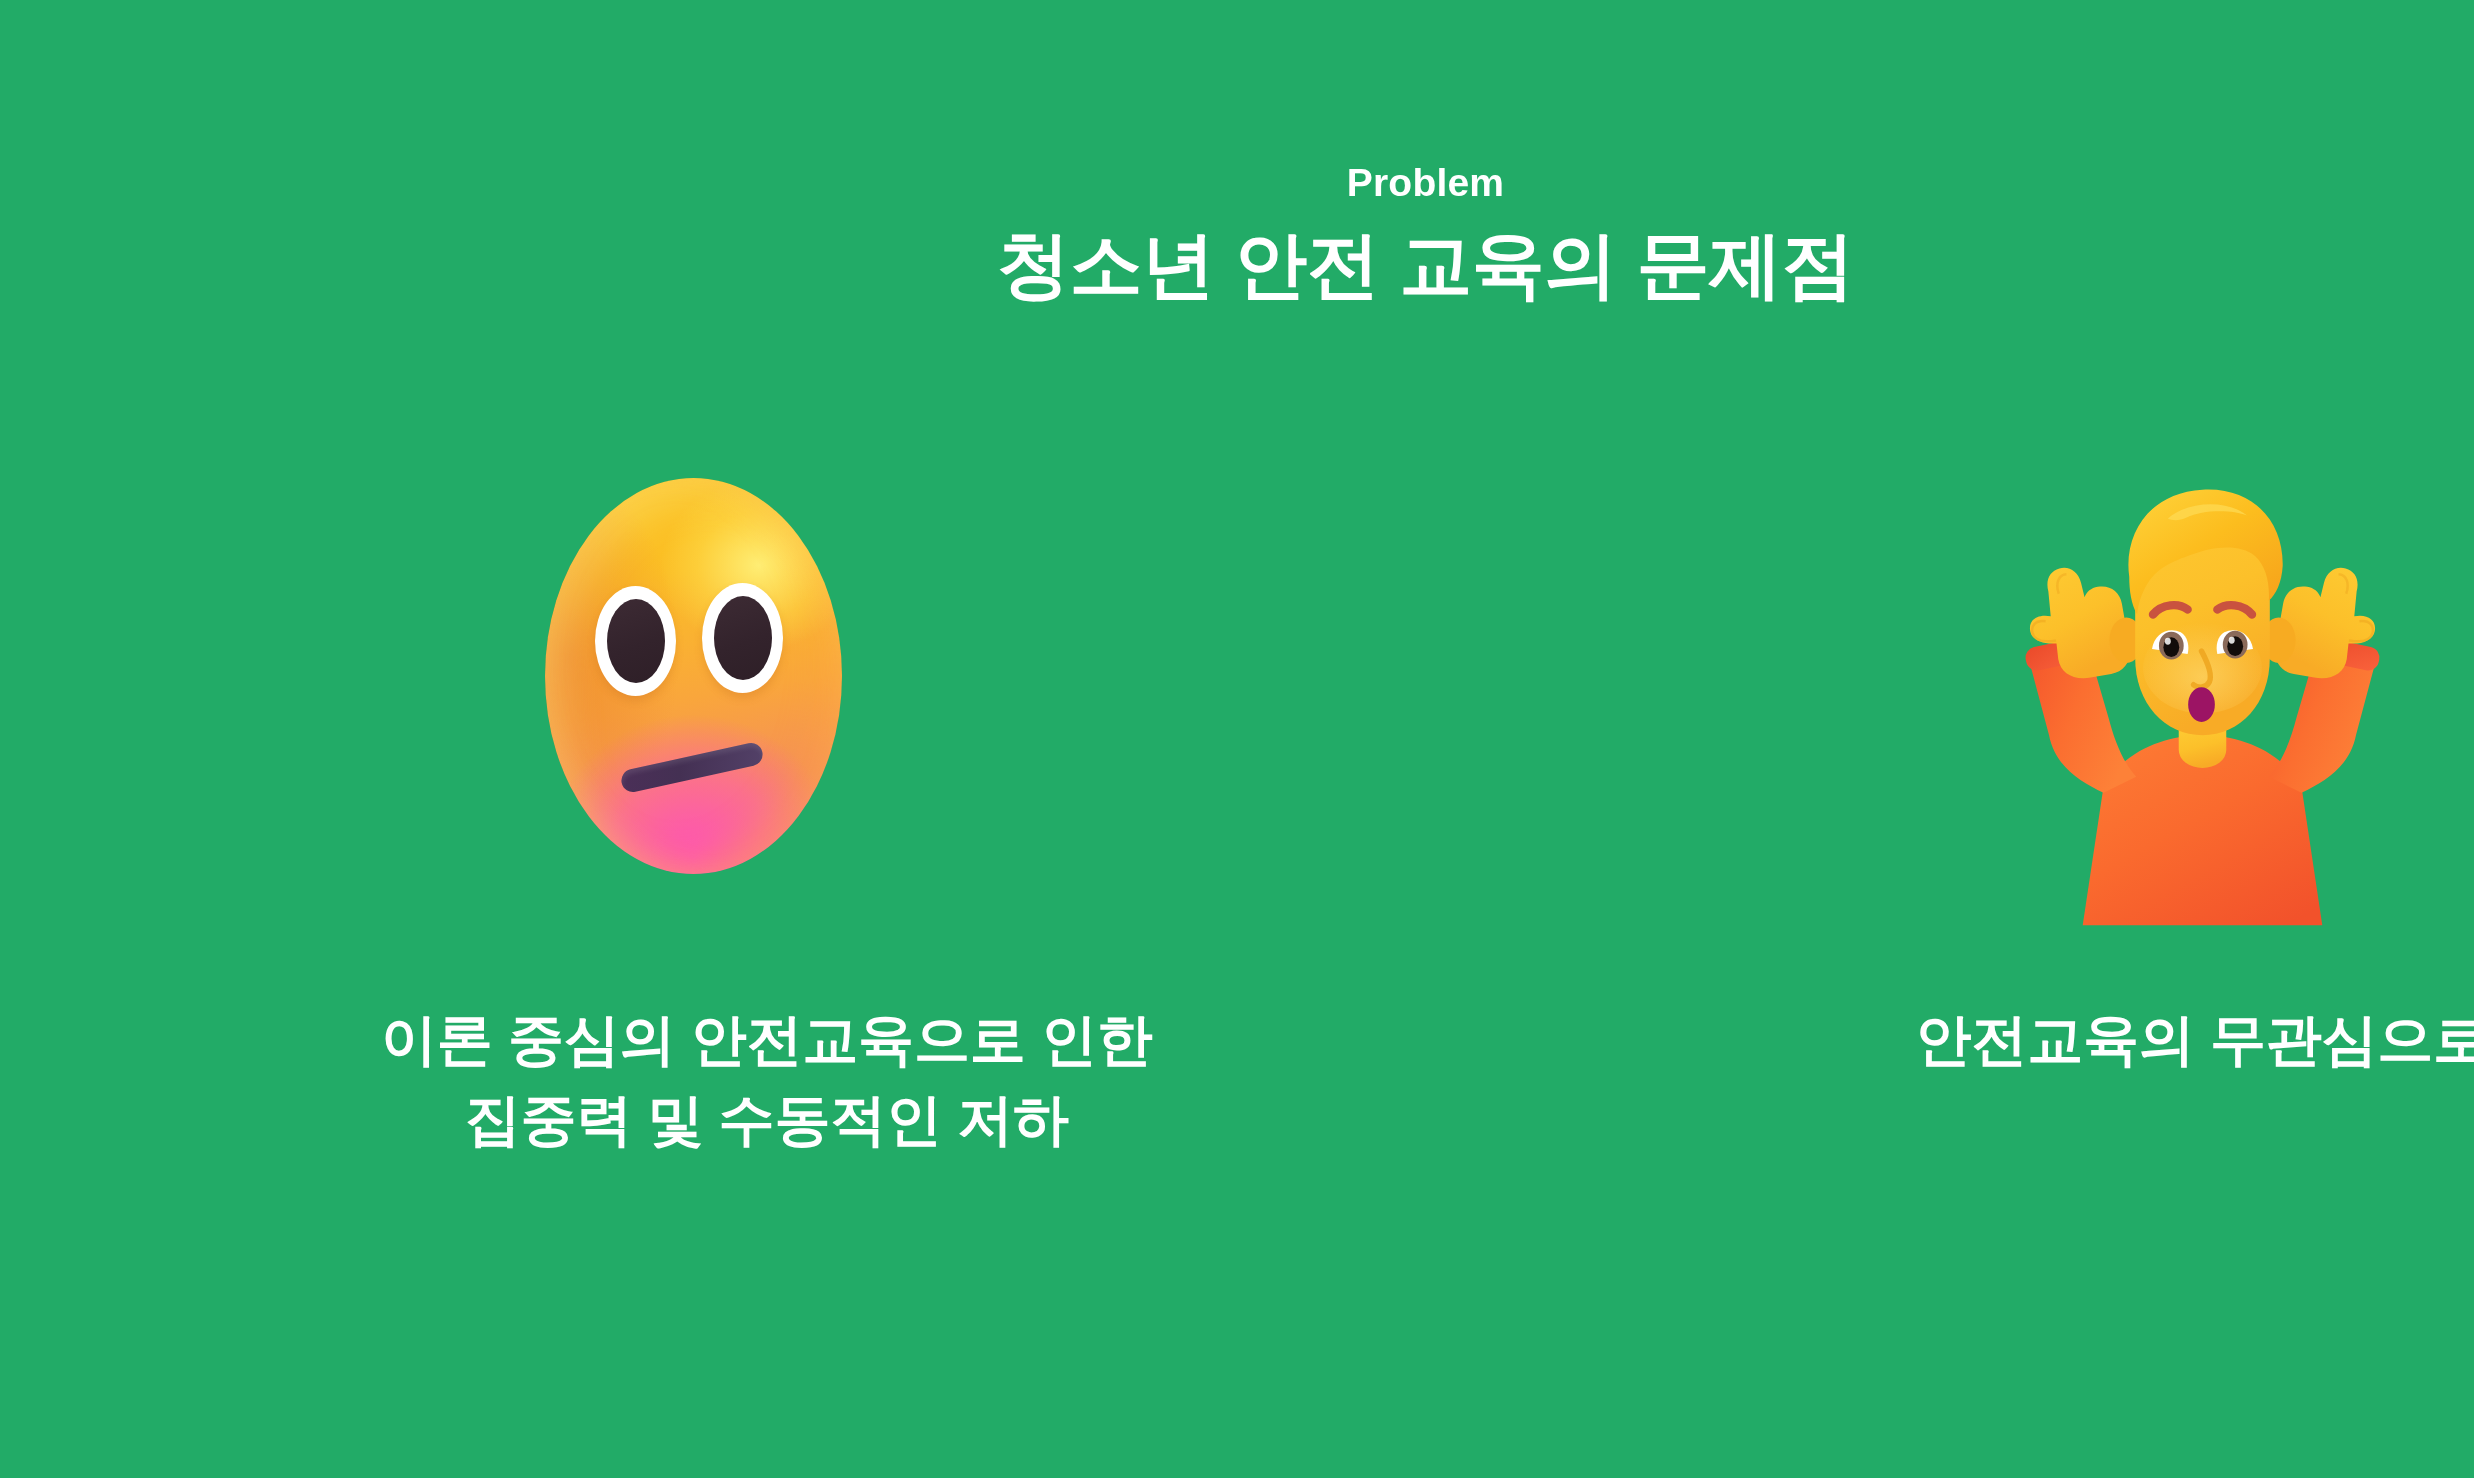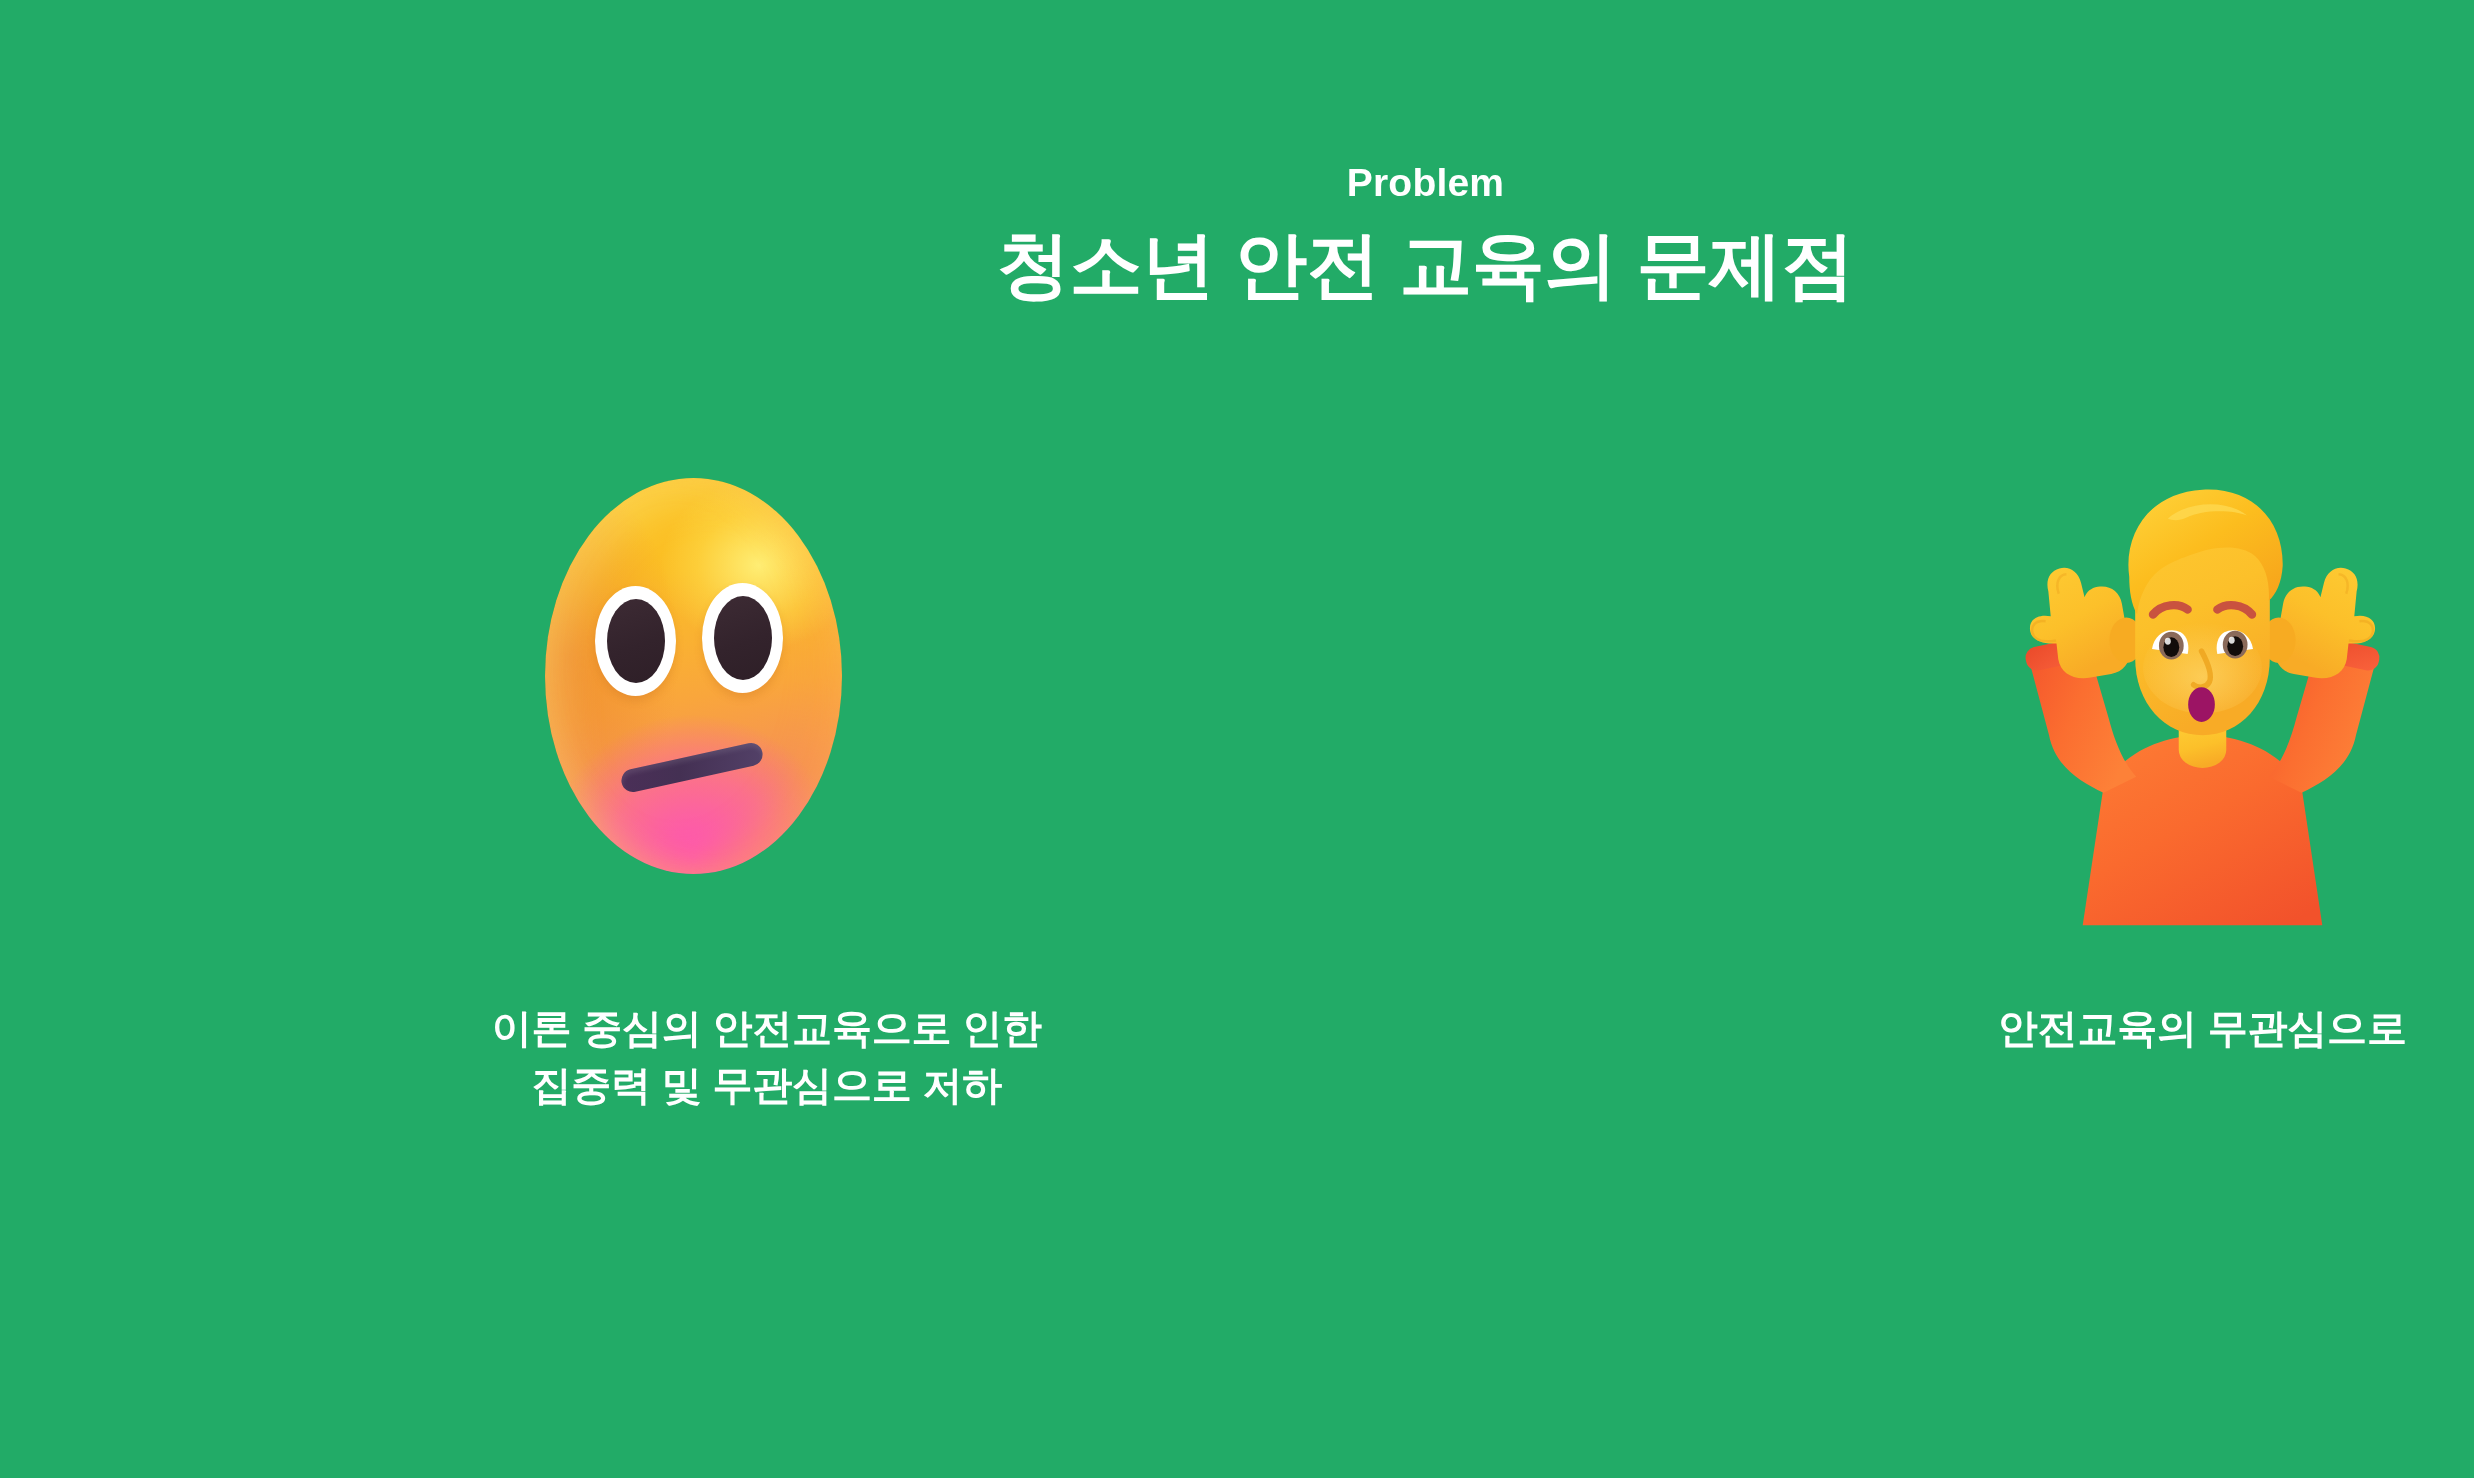--- a/index.html
+++ b/index.html
@@ -72,21 +72,21 @@
     position: relative;
     width: 495px;
     height: 500px;
     flex: 0 0 auto;
   }
   .art-right { width: 495px; height: 500px; }
 
   .caption {
     margin-top: 40px;
     text-align: center;
-    font-size: 40px;
+    font-size: 56px;
     font-weight: 900;
     color: #ffffff;
     line-height: 1.42;
     letter-spacing: -0.2px;
     white-space: nowrap;
   }
   .caption .cap-line { display: block; }
 
   
   .face {
@@ -165,21 +165,21 @@
           <div class="eye-white left"></div>
           <div class="eye-white right"></div>
           <div class="pupil left"></div>
           <div class="pupil right"></div>
           <div class="mouth"></div>
         </div>
       </div>
 
       <div class="caption">
         <span class="cap-line">이론 중심의 안전교육으로 인한</span>
-        <span class="cap-line">집중력 및 무관심으로 저하</span>
+        <span class="cap-line">집중력 및 수동적인 저하</span>
       </div>
     </div>
 
     <div class="col col-right">
 
       <div class="art art-right">
         <div class="person">
           <svg viewBox="0 0 1000 1010" xmlns="http://www.w3.org/2000/svg">
             <defs>
               <linearGradient id="skin" x1="0" y1="0" x2="0.3" y2="1">

